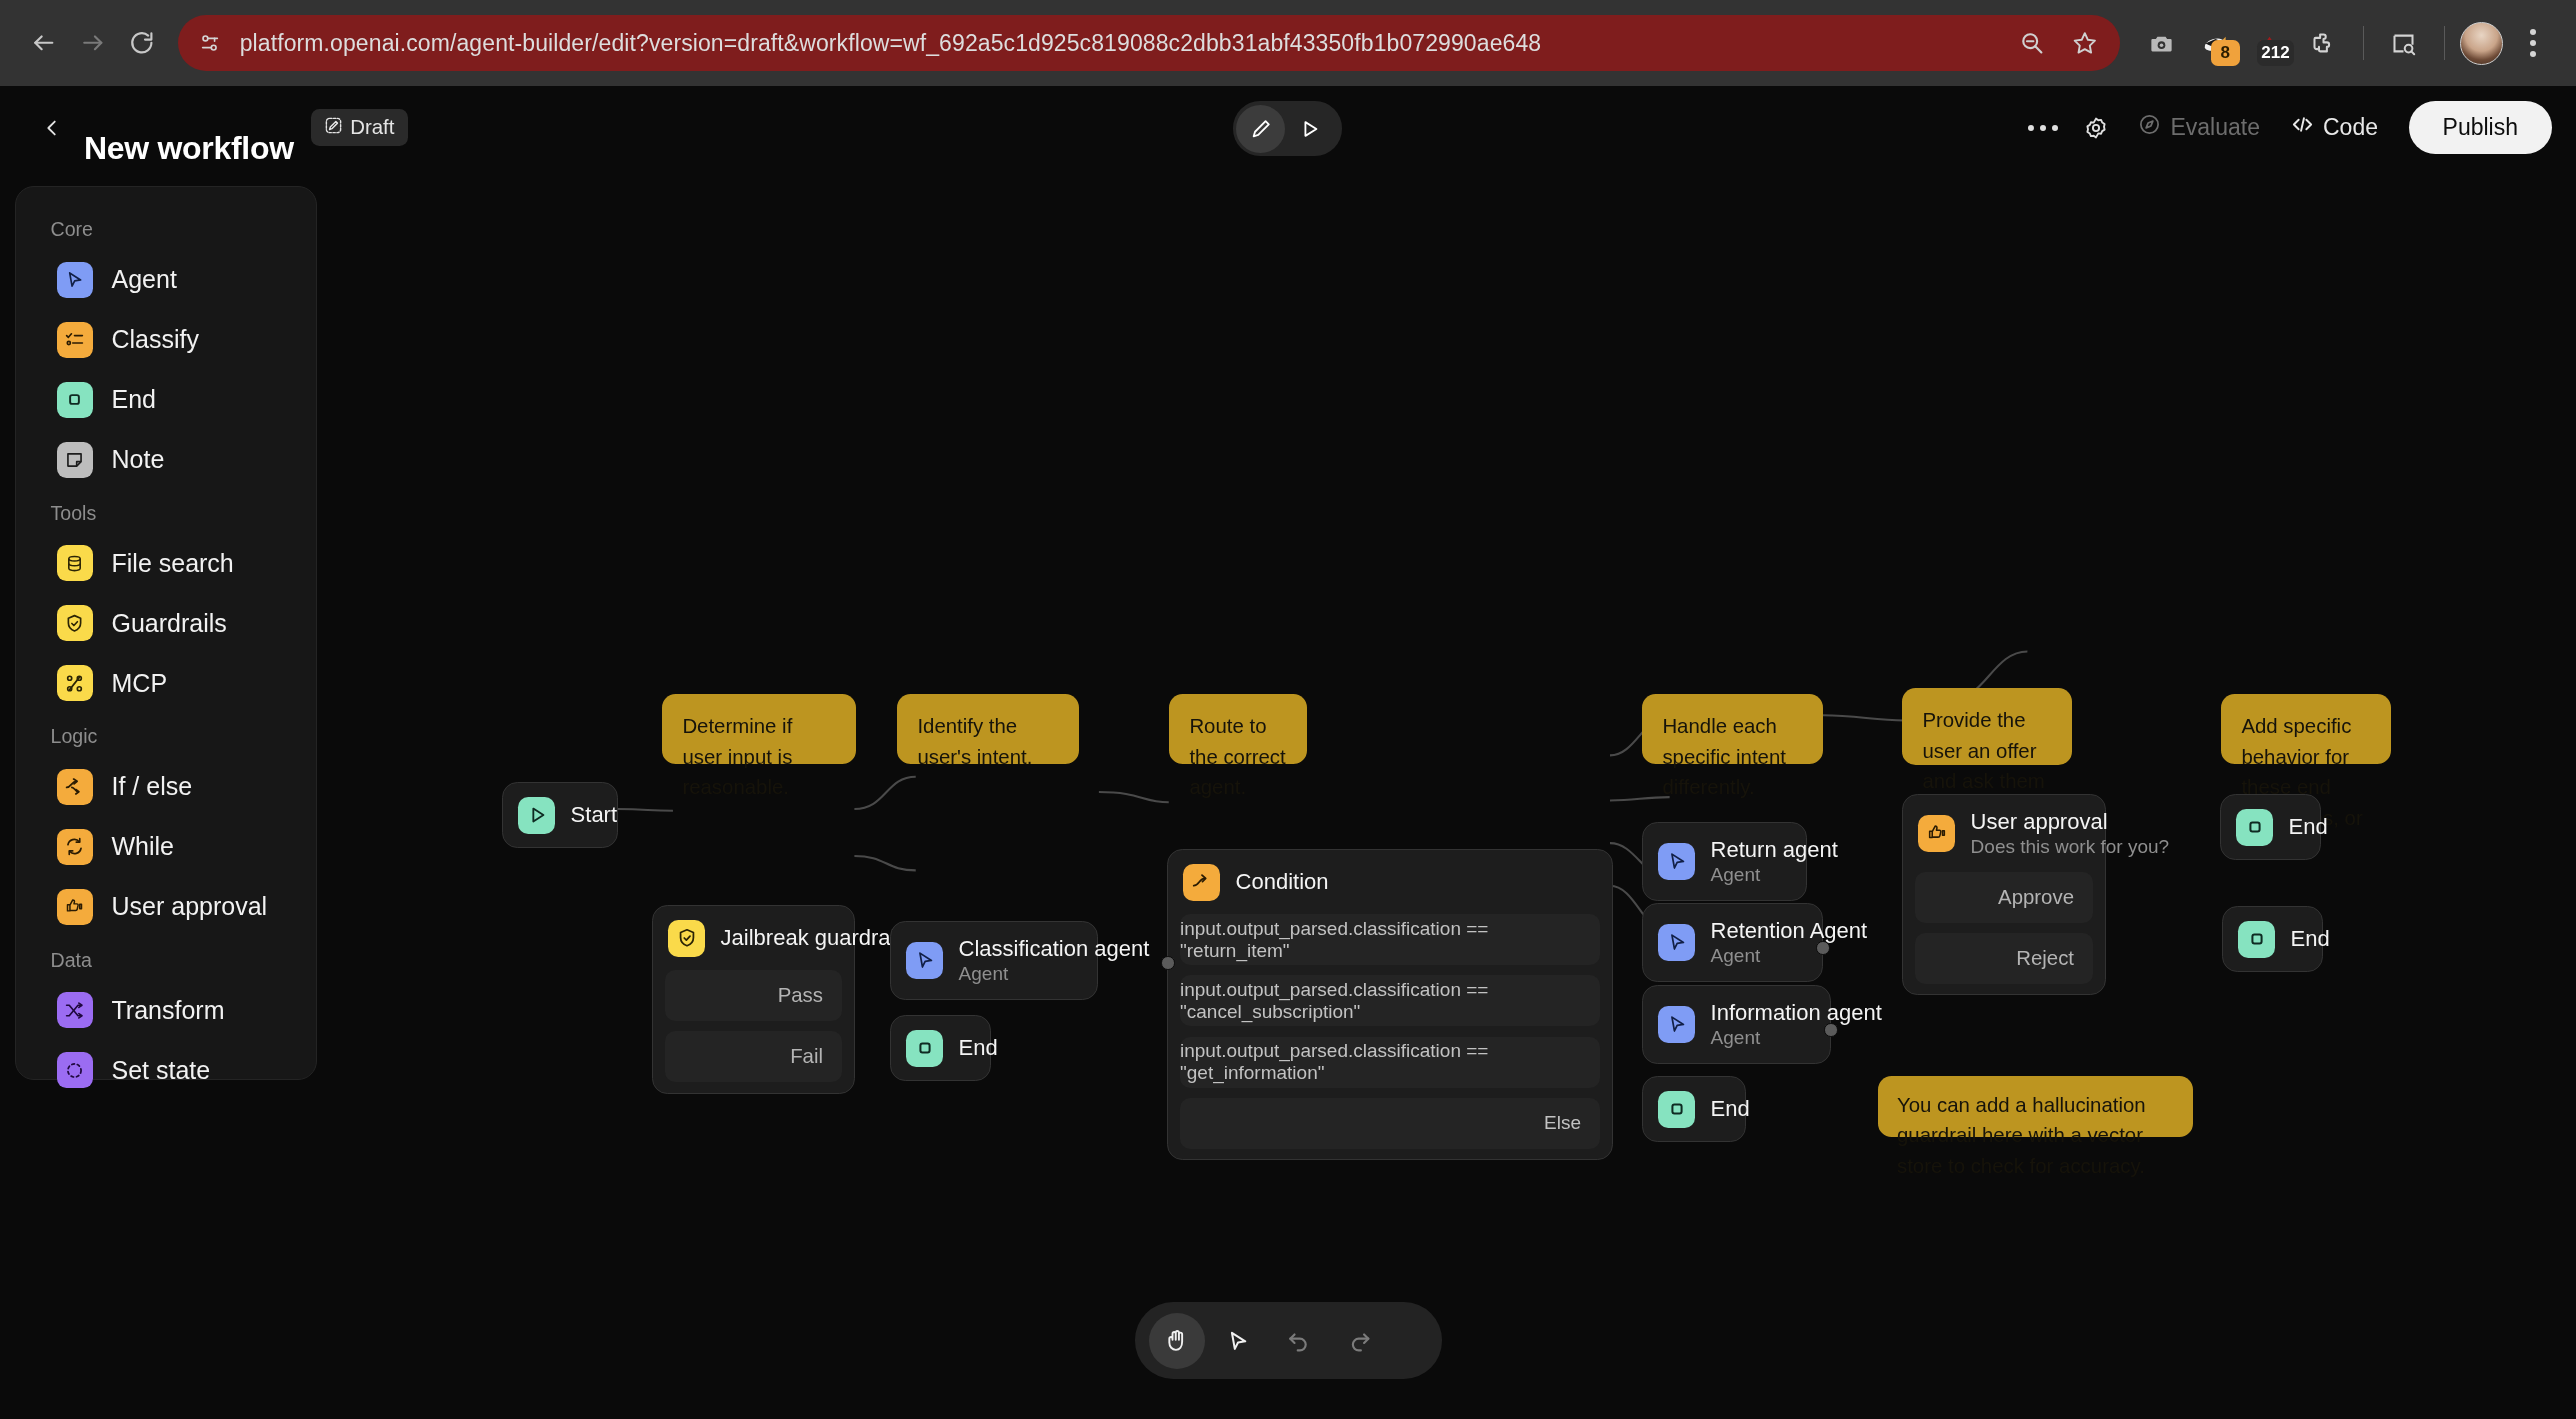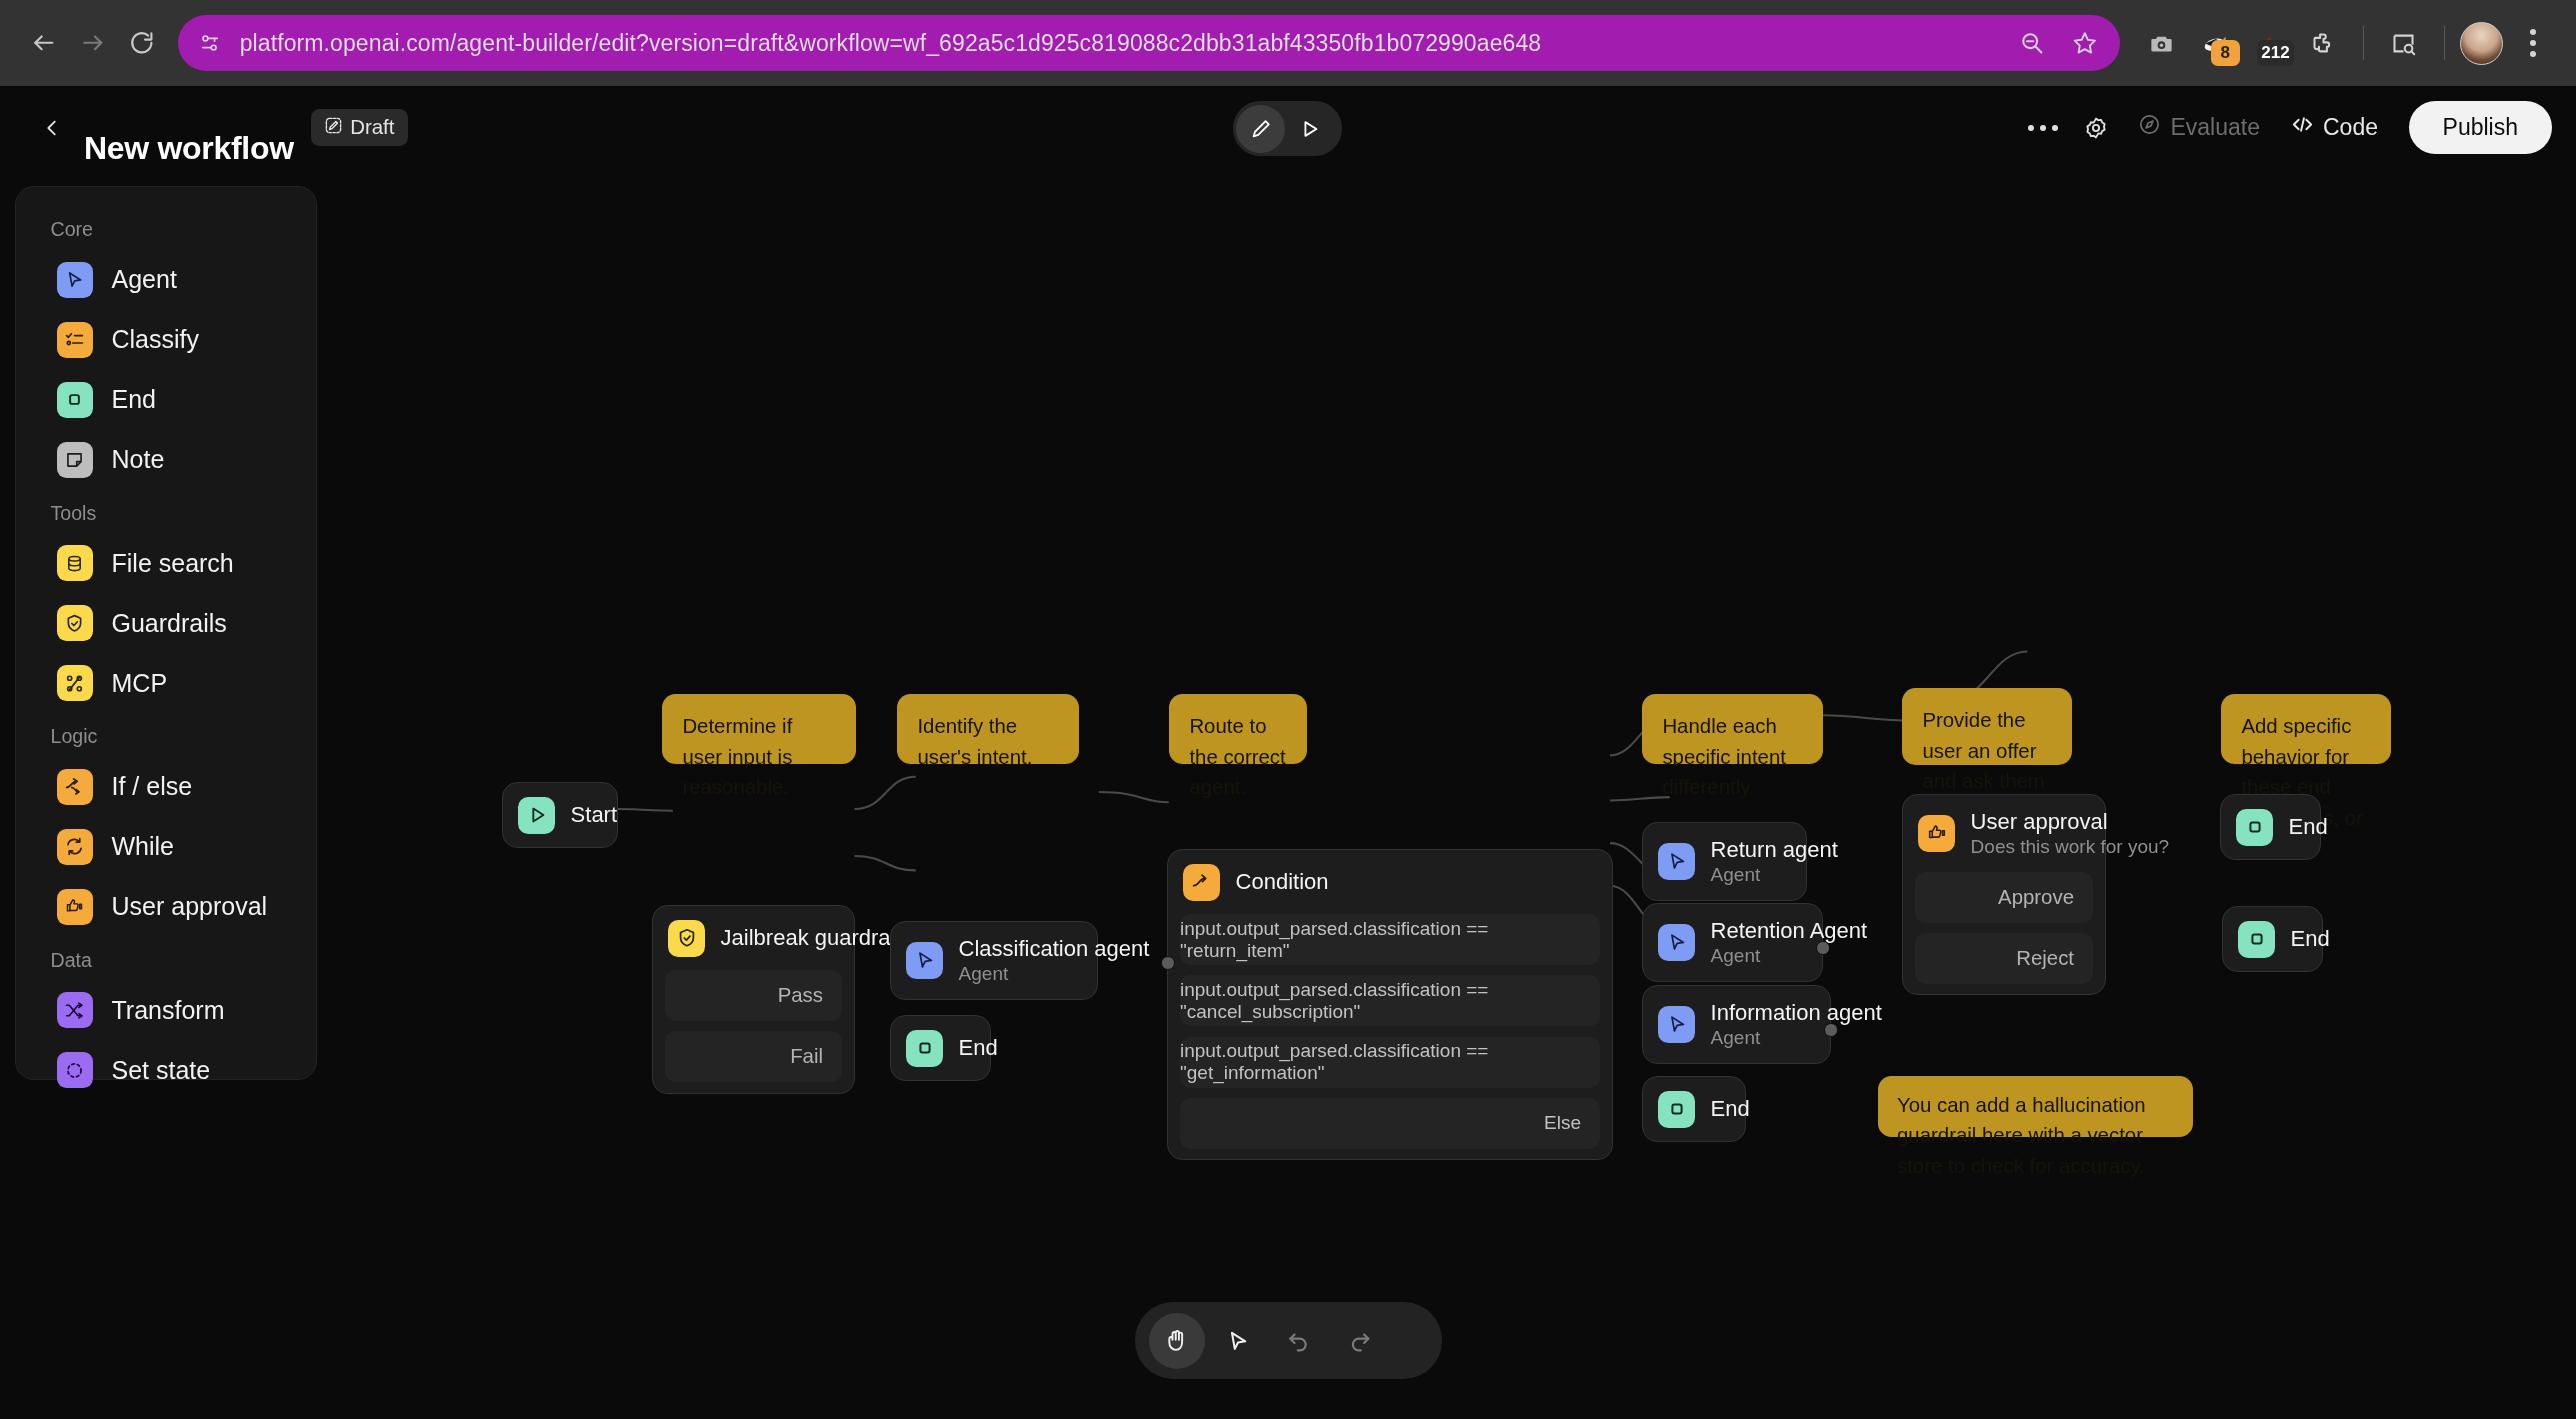--- a/index.html
+++ b/index.html
@@ -23,21 +23,21 @@
     display: flex; align-items: center; justify-content: center;
     border-radius: 50%;
     color: #c8c8c8;
     flex: 0 0 auto;
   }
   .nav-btn svg { width: 25.6px; height: 25.6px; }
   .nav-btn.disabled { color: #7a7a7a; }
   .omnibox {
     flex: 1 1 auto;
     height: 56px;
-    background: #a21caf;
+    background: #7f1d1d;
     border-radius: 28px;
     display: flex; align-items: center;
     margin-left: 12px; margin-right: 8.5px;
     padding: 0 12px 0 10.2px;
     min-width: 0;
   }
   .omni-icon {
     width: 43px; height: 43px; flex: 0 0 auto;
     display: flex; align-items: center; justify-content: center;
     color: #d4d4d4;

